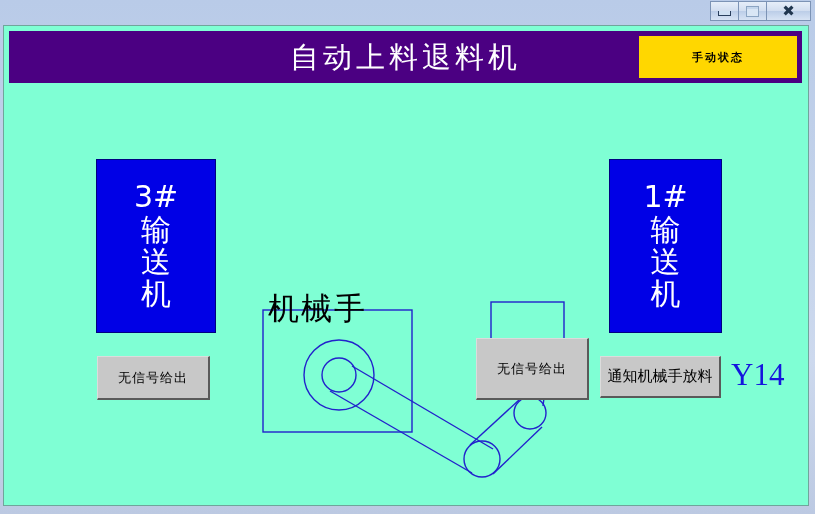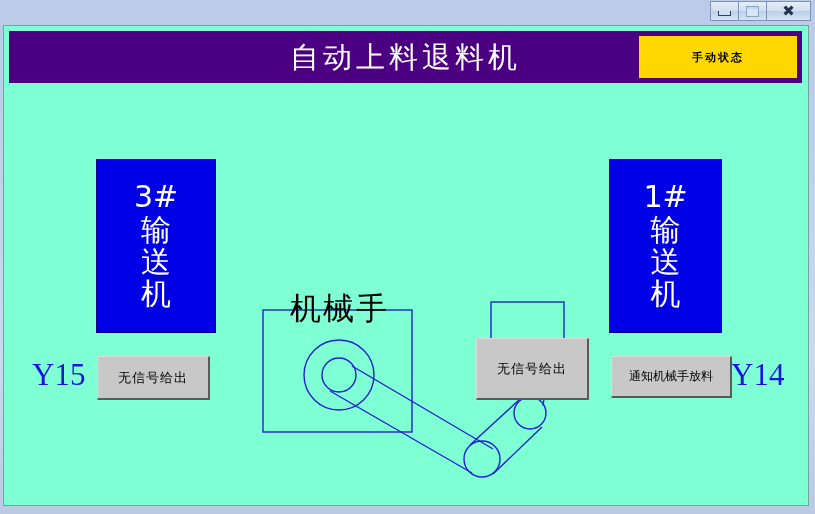--- a/index.html
+++ b/index.html
@@ -180,27 +180,27 @@
     display: flex;
     align-items: center;
     justify-content: center;
     color: #000000;
     font-size: 13px;
     letter-spacing: 1px;
     white-space: nowrap;
     font-family: "DejaVu Sans", "Liberation Sans", sans-serif;
   }
   #signal-button-y15 { left: 93px;  top: 330px; width: 113px; height: 44px; }
-  #signal-button-y14 { left: 596px; top: 330px; width: 121px; height: 42px; letter-spacing: 0px; font-size: 12px; margin-left: 11px;}
+  #signal-button-y14 { left: 596px; top: 330px; width: 121px; height: 42px; letter-spacing: 0px; font-size: 15px;}
   #signal-button-x13 { left: 472px; top: 312px; width: 113px; height: 62px; }
 
   
   #robot-arm-label {
     position: absolute;
-    left: 286px;
+    left: 264px;
     top: 262px;
     color: #000000;
     font-size: 31px;
     letter-spacing: 2px;
     white-space: nowrap;
     font-family: "DejaVu Sans", "Liberation Sans", sans-serif;
   }
 
   
   #robot-arm-svg {
@@ -237,21 +237,20 @@
       <div id="app-title">自动上料退料机</div>
       <div id="mode-status-button">手动状态</div>
     </div>
 
     <div id="conveyor-left" class="conveyor-block">
       <span class="ch">3#</span>
       <span class="ch">输</span>
       <span class="ch">送</span>
       <span class="ch">机</span>
     </div>
-    <div id="io-label-y15" class="io-label">Y15</div>
     <div id="signal-button-y15" class="signal-button">无信号给出</div>
 
     <div id="conveyor-right" class="conveyor-block">
       <span class="ch">1#</span>
       <span class="ch">输</span>
       <span class="ch">送</span>
       <span class="ch">机</span>
     </div>
     <div id="io-label-y14" class="io-label">Y14</div>
     <div id="signal-button-y14" class="signal-button">通知机械手放料</div>

